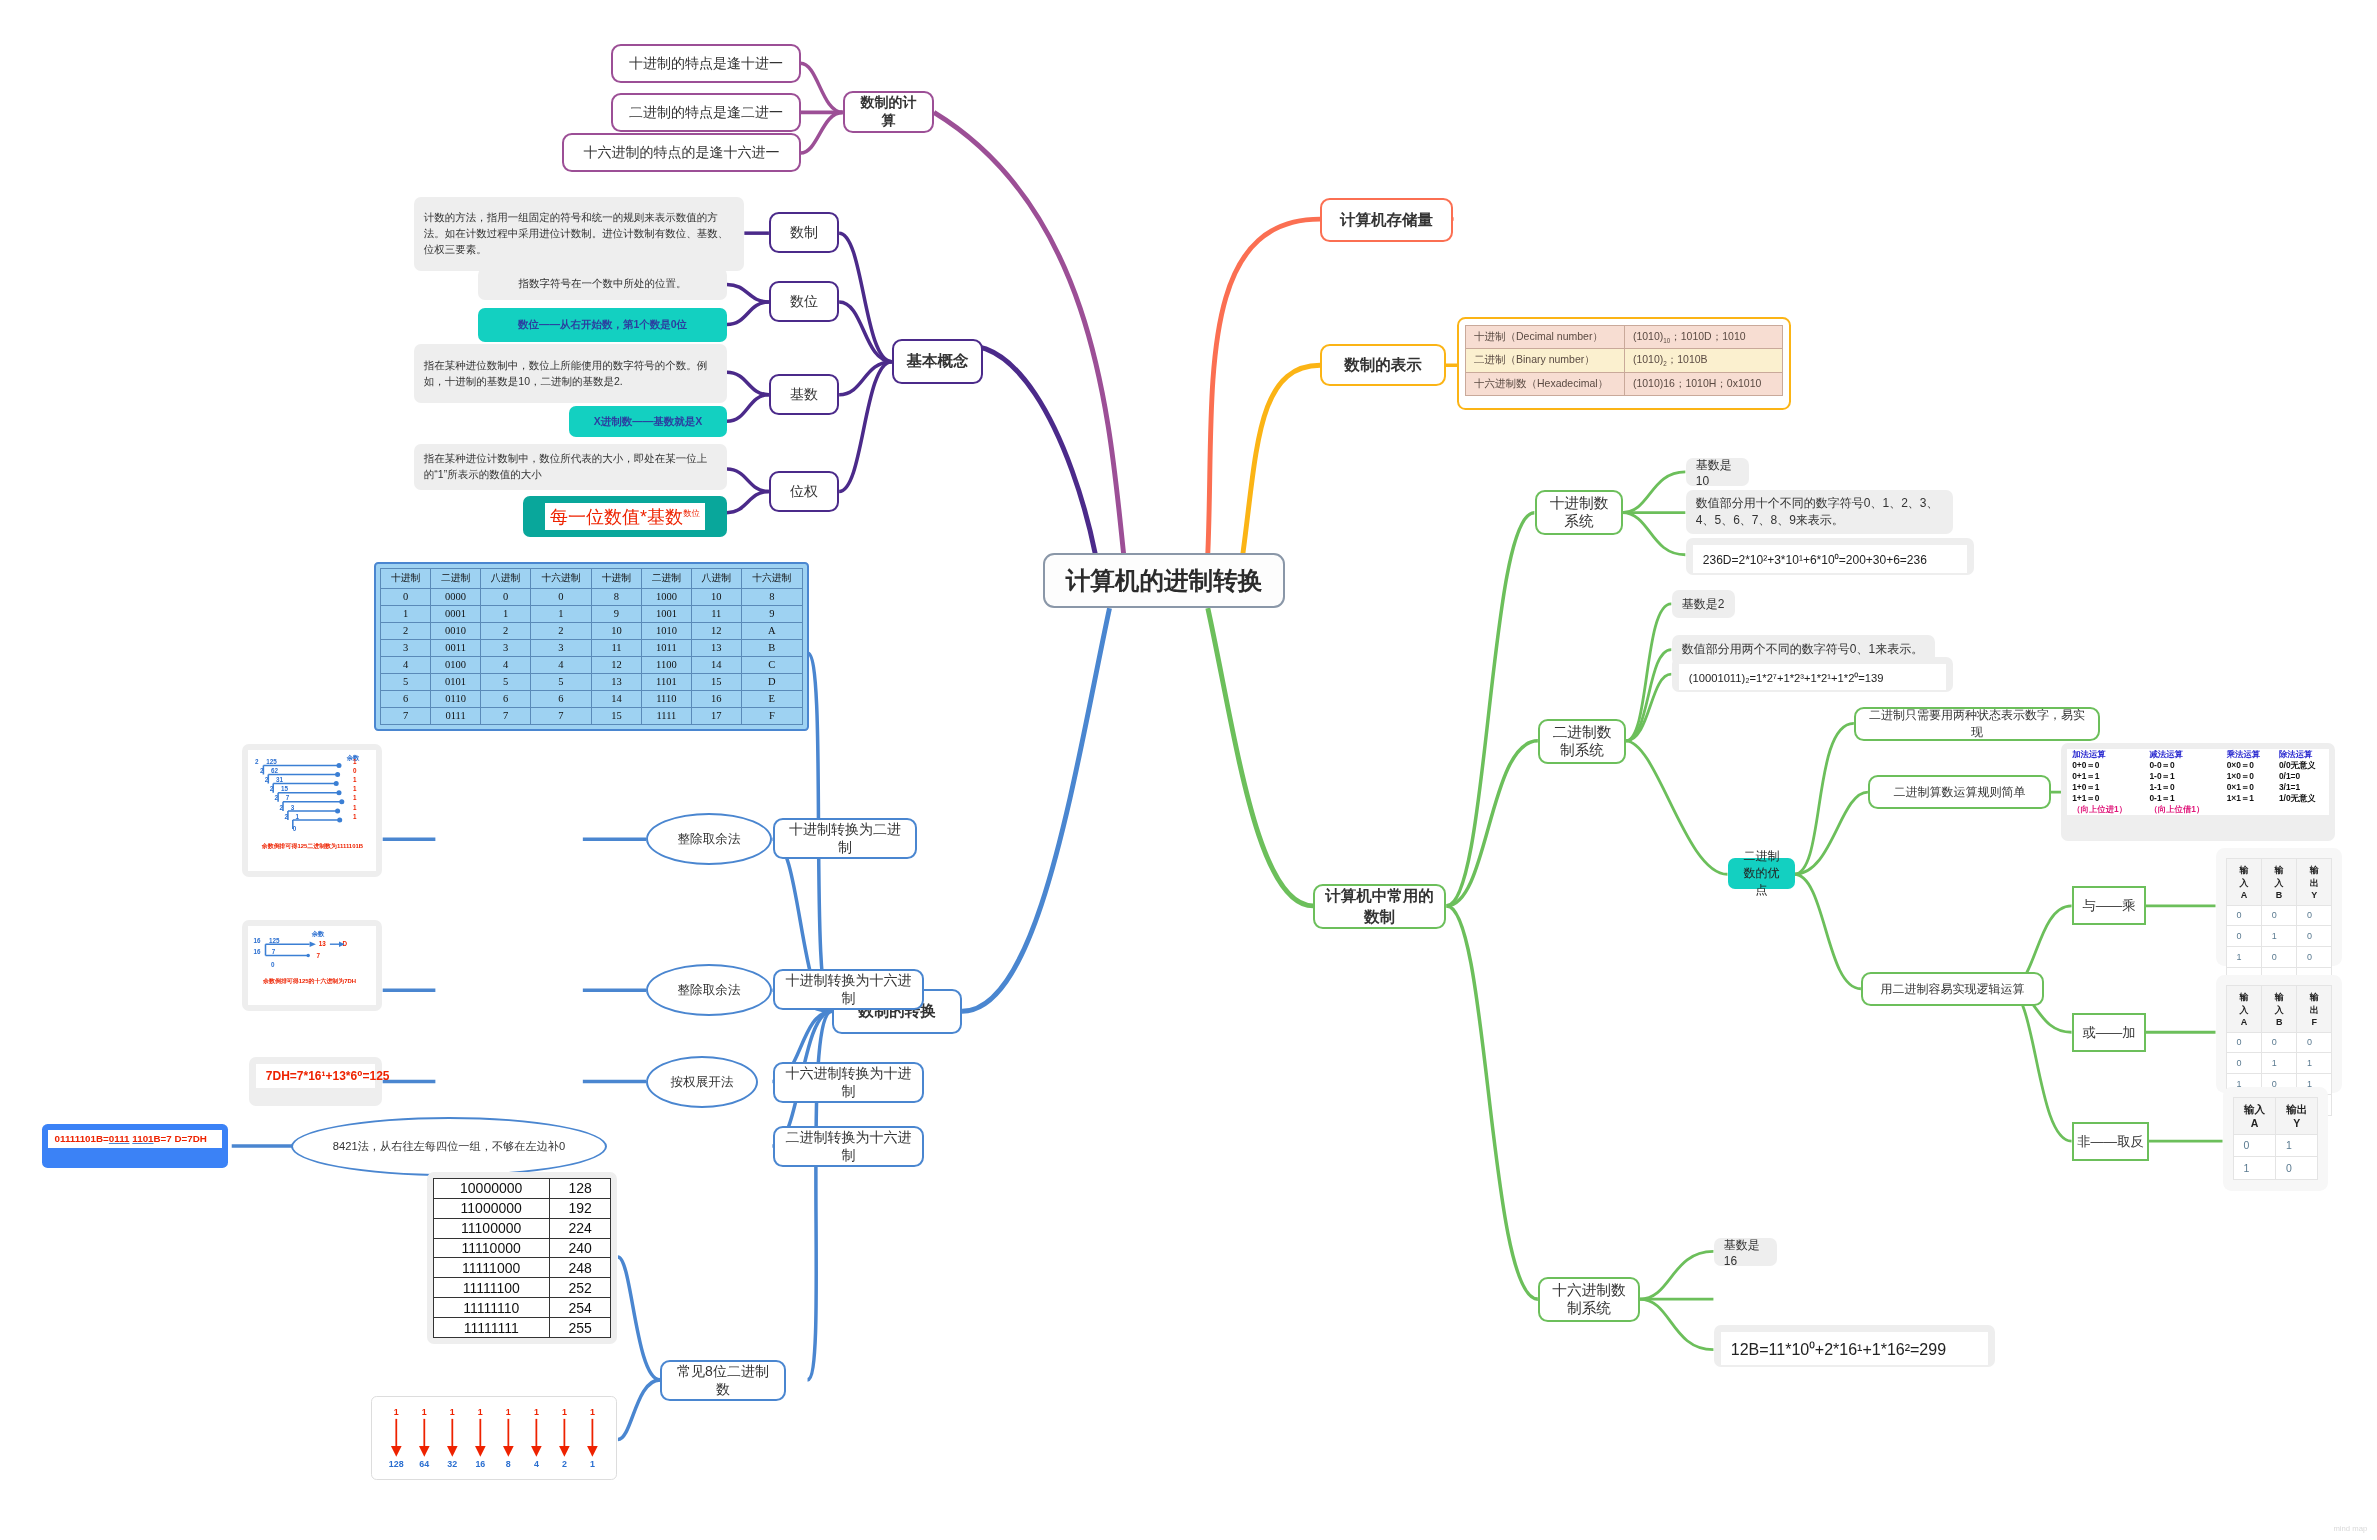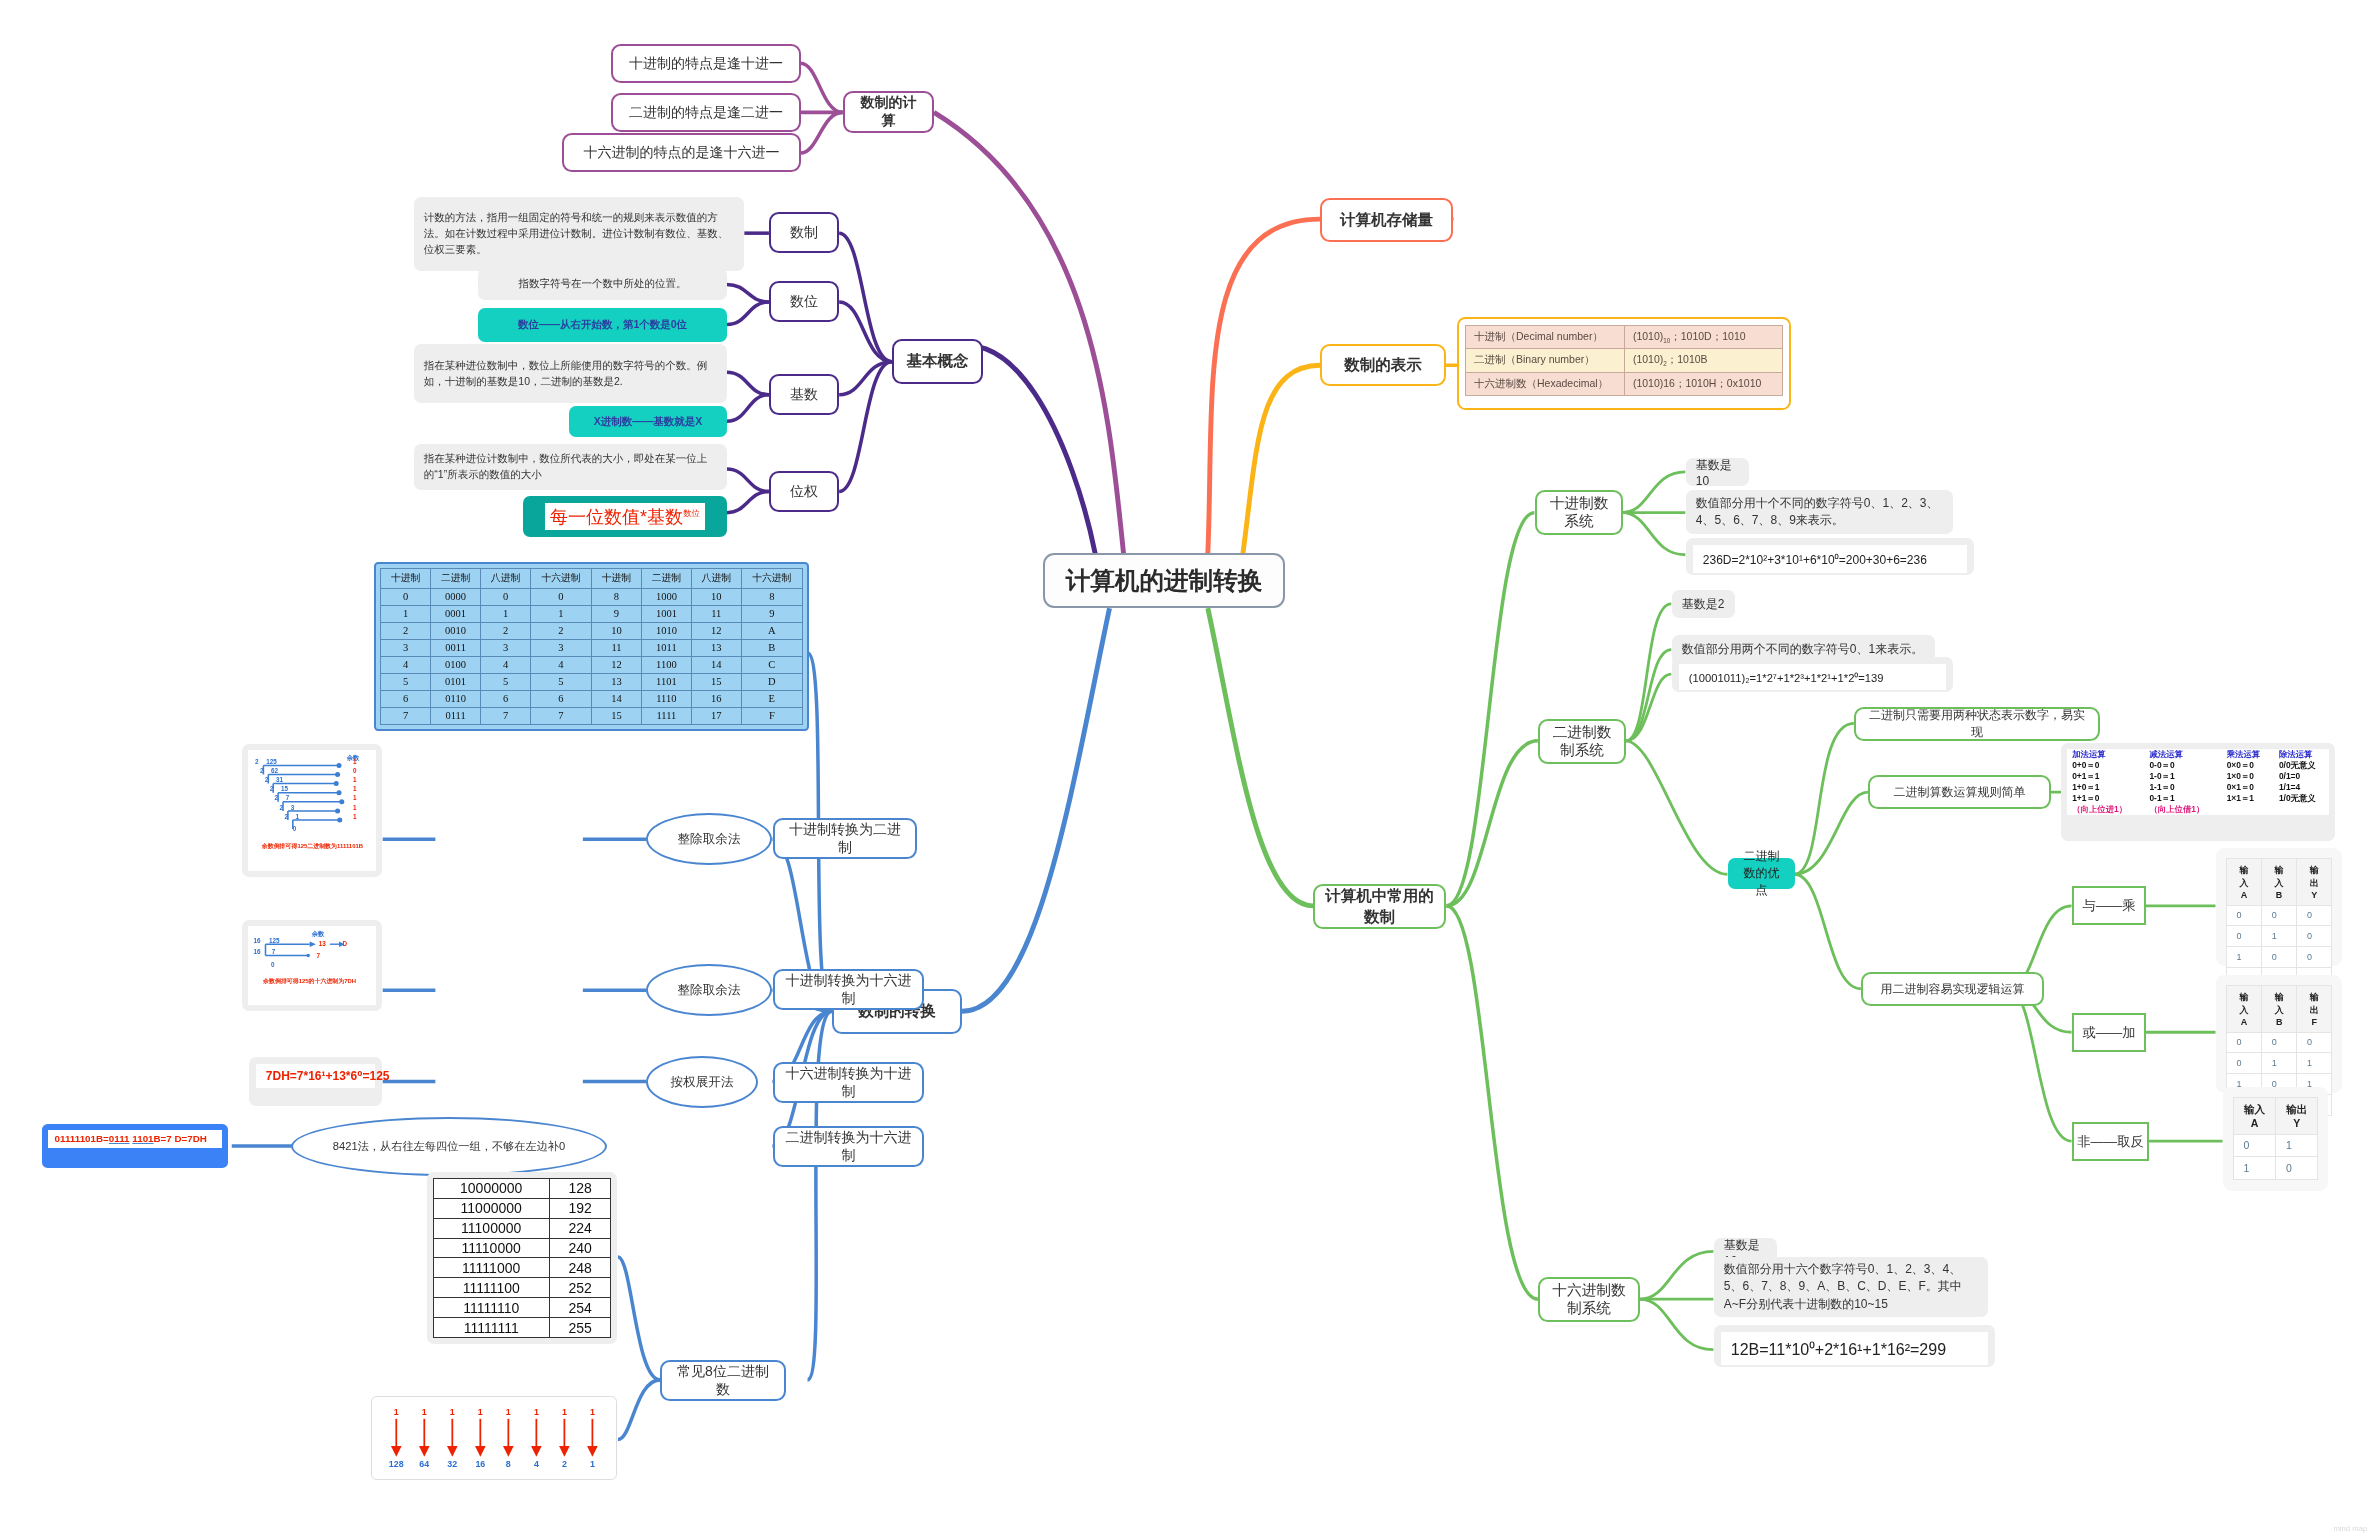--- a/index.html
+++ b/index.html
@@ -279,21 +279,21 @@
       <tr>
         <td>0+1＝1</td>
         <td>1-0＝1</td>
         <td>1×0＝0</td>
         <td>0/1=0</td>
       </tr>
       <tr>
         <td>1+0＝1</td>
         <td>1-1＝0</td>
         <td>0×1＝0</td>
-        <td>1/1=4</td>
+        <td>3/1=1</td>
       </tr>
       <tr>
         <td>1+1＝0</td>
         <td>0-1＝1</td>
         <td>1×1＝1</td>
         <td>1/0无意义</td>
       </tr>
       <tr>
         <td class="note">（向上位进1）</td>
         <td class="note">（向上位借1）</td>
@@ -388,21 +388,20 @@
       <tr>
             <td>1</td>
             <td>0</td>
           </tr>
     </tbody>
       </table>
   </div>
 
   <div class="node rr c-green fs21" style="left:1538px;top:1277px;width:102px;height:45px;line-height:1.2;">十六进制数制系统</div>
   <div class="node plain fs17" style="left:1714px;top:1238px;width:63px;height:28px;">基数是16</div>
-  <div class="node plain fs17" style="left:1714px;top:1257px;width:274px;height:60px;line-height:1.45;">数值部分用十六个数字符号0、1、2、3、4、5、6、7、8、9、A、B、C、D、E、F。其中A~F分别代表十进制数的10~15</div>
   <div class="node calcbox" style="left:1714px;top:1325px;width:281px;height:42px;">
     <div class="calcinner" style="font-size:16px;">12B=11*10⁰+2*16¹+1*16²=299</div>
   </div>
 
   <div class="node rr c-blue fs22 b" style="left:832px;top:989px;width:130px;height:45px;">数制的转换</div>
 
   <div class="node" style="left:374px;top:562px;width:435px;height:169px;border:2.1px solid #4a86d0;
        border-radius:4.2px;background:#9ed2f2;padding:4.2px;box-sizing:border-box;">
     <table class="bigtable" id="basetable" style="width:100%;height:100%;">
         <tbody>

